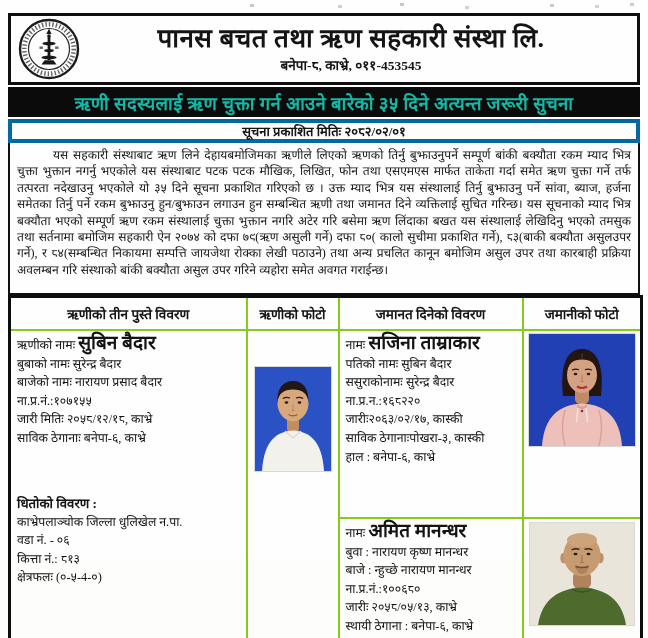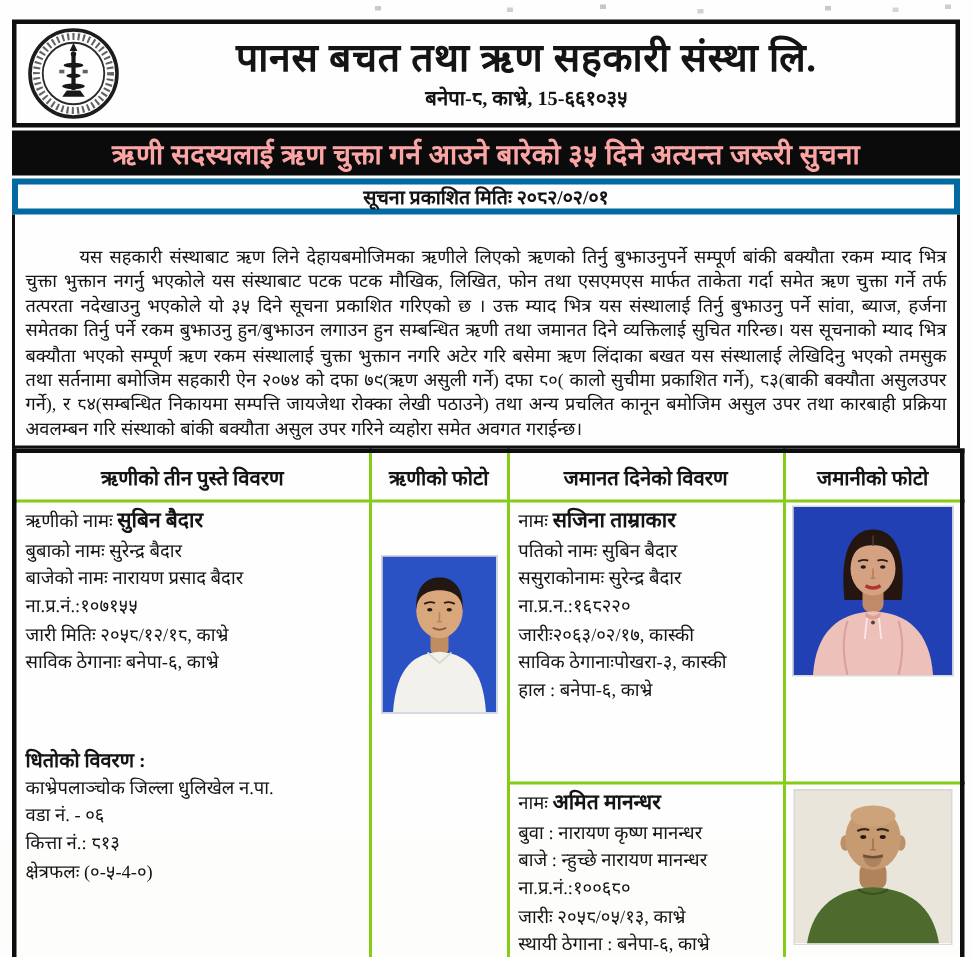--- a/index.html
+++ b/index.html
@@ -27,57 +27,57 @@
     box-sizing:border-box;height:72px;border:3px solid #0f0f0f;
     display:flex;align-items:center;background:#fefefe;
   }
   .logo-wrap{flex:0 0 76px;display:flex;justify-content:center;align-items:center;}
   .header-text{flex:1;text-align:center;padding-right:22px;}
   .org-name{font-size:26px;font-weight:700;line-height:30px;letter-spacing:.5px;}
   .org-address{font-size:13.5px;font-weight:700;margin-top:2px;}
 
   
   .headline-bar{
-    box-sizing:border-box;margin-top:2px;height:30px;background:#0b0b0b;color:#fca5a5;
+    box-sizing:border-box;margin-top:2px;height:30px;background:#0b0b0b;color:#14b8a6;
     display:flex;align-items:center;justify-content:center;
     font-size:18.5px;font-weight:700;letter-spacing:.3px;
   }
 
   
   .date-box{
     box-sizing:border-box;margin-top:2px;height:24px;border:4px solid #0369a1;
     display:flex;align-items:center;justify-content:center;
     font-size:13px;font-weight:700;
   }
 
   
   .body-box{
     box-sizing:border-box;border:2px solid #101010;border-top:none;
-    padding:20px 7px 3px 7px;min-height:152px;
+    padding:4px 7px 3px 7px;min-height:152px;
   }
   .body-par{
     font-size:12.1px;line-height:16.4px;text-align:justify;text-indent:36px;
     word-spacing:.5px;
   }
   .tapasil{ text-align:center;font-weight:700;font-size:13.5px;margin-top:2px; }
 
   
   table.detail-table{
     border-collapse:collapse;table-layout:fixed;width:632px;
     border:3px solid #0d0d0d;
   }
   table.detail-table th,table.detail-table td{
     border:2px solid #84cc16;vertical-align:top;overflow:hidden;
   }
   table.detail-table th{
     height:27px;font-size:13.5px;font-weight:700;text-align:center;vertical-align:middle;padding:2px;
   }
   td.cell-details{padding:3px 6px;}
   .d-line{font-size:12.3px;line-height:18.6px;white-space:nowrap;}
-  .d-name{font-weight:700;font-size:14px;text-align:right;}
+  .d-name{font-weight:700;font-size:19px;text-align:right;}
   .d-heading{font-weight:700;font-size:13.2px;line-height:19px;margin-top:46px;}
   td.cell-photo{text-align:center;}
   .photo{display:inline-block;box-shadow:0 0 0 1px #d8d8d8;}
   .photo-borrower-pad{padding-top:36px;}
   .photo-top-pad{padding-top:3px;}
   .photo-g2-pad{padding-top:4px;}
 </style>
 </head>
 <body>
 
@@ -99,21 +99,21 @@
           <ellipse cx="32" cy="26.5" rx="6.6" ry="1.7" fill="#181818"></ellipse>
           <ellipse cx="32" cy="33.5" rx="4.8" ry="1.5" fill="#181818"></ellipse>
           <ellipse cx="32" cy="40.5" rx="7.6" ry="1.9" fill="#181818"></ellipse>
           <path d="M24.5,47.5 h15 l-3,-4.2 h-9 Z" fill="#181818"></path>
           <rect x="22.5" y="29.5" width="3.4" height="2.4" fill="#2e2e2e" opacity=".75"></rect>
           <rect x="38.1" y="29.5" width="3.4" height="2.4" fill="#2e2e2e" opacity=".75"></rect>
         </svg>
       </div>
       <div class="header-text">
         <div class="org-name">पानस बचत तथा ऋण सहकारी संस्था लि.</div>
-        <div class="org-address">बनेपा-८, काभ्रे, 15-६६१०३५</div>
+        <div class="org-address">बनेपा-८, काभ्रे, ०११-453545</div>
       </div>
     </div>
 
     <div class="headline-bar">ऋणी सदस्यलाई ऋण चुक्ता गर्न आउने बारेको ३५ दिने अत्यन्त जरूरी सुचना</div>
 
     <div class="date-box">सूचना प्रकाशित मितिः २०८२/०२/०१</div>
 
     <div class="body-box">
       <div class="body-par">यस सहकारी संस्थाबाट ऋण लिने देहायबमोजिमका ऋणीले लिएको ऋणको तिर्नु बुझाउनुपर्ने सम्पूर्ण बांकी बक्यौता रकम म्याद भित्र चुक्ता भुक्तान नगर्नु भएकोले यस संस्थाबाट पटक पटक मौखिक, लिखित, फोन तथा एसएमएस मार्फत ताकेता गर्दा समेत ऋण चुक्ता गर्ने तर्फ तत्परता नदेखाउनु भएकोले यो ३५ दिने सूचना प्रकाशित गरिएको छ । उक्त म्याद भित्र यस संस्थालाई तिर्नु बुझाउनु पर्ने सांवा, ब्याज, हर्जना समेतका तिर्नु पर्ने रकम बुझाउनु हुन/बुझाउन लगाउन हुन सम्बन्धित ऋणी तथा जमानत दिने व्यक्तिलाई सुचित गरिन्छ। यस सूचनाको म्याद भित्र बक्यौता भएको सम्पूर्ण ऋण रकम संस्थालाई चुक्ता भुक्तान नगरि अटेर गरि बसेमा ऋण लिंदाका बखत यस संस्थालाई लेखिदिनु भएको तमसुक तथा सर्तनामा बमोजिम सहकारी ऐन २०७४ को दफा ७९(ऋण असुली गर्ने) दफा ८०( कालो सुचीमा प्रकाशित गर्ने), ८३(बाकी बक्यौता असुलउपर गर्ने), र ८४(सम्बन्धित निकायमा सम्पत्ति जायजेथा रोक्का लेखी पठाउने) तथा अन्य प्रचलित कानून बमोजिम असुल उपर तथा कारबाही प्रक्रिया अवलम्बन गरि संस्थाको बांकी बक्यौता असुल उपर गरिने व्यहोरा समेत अवगत गराईन्छ।</div>
     </div>

